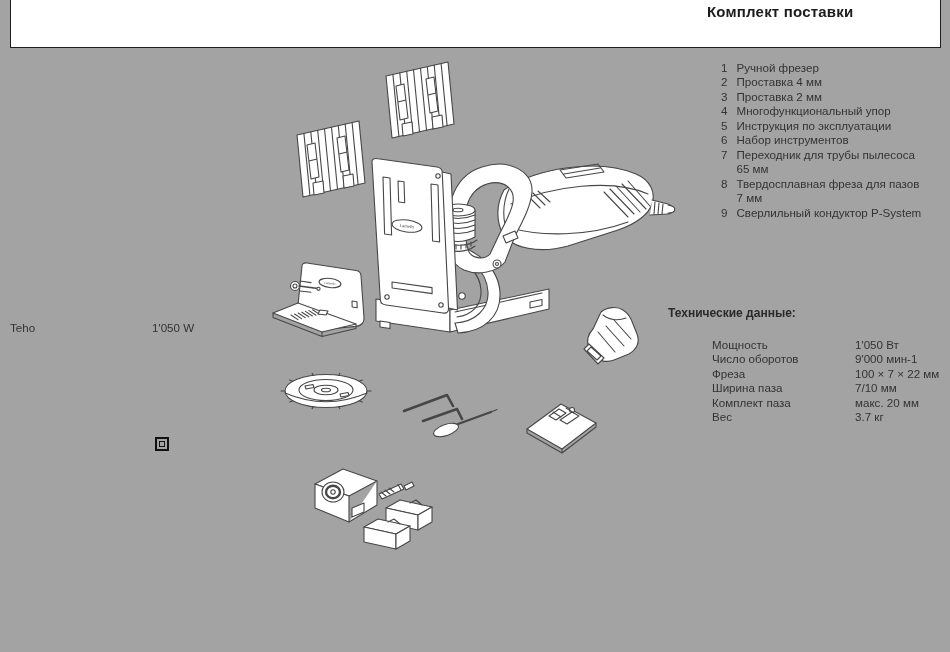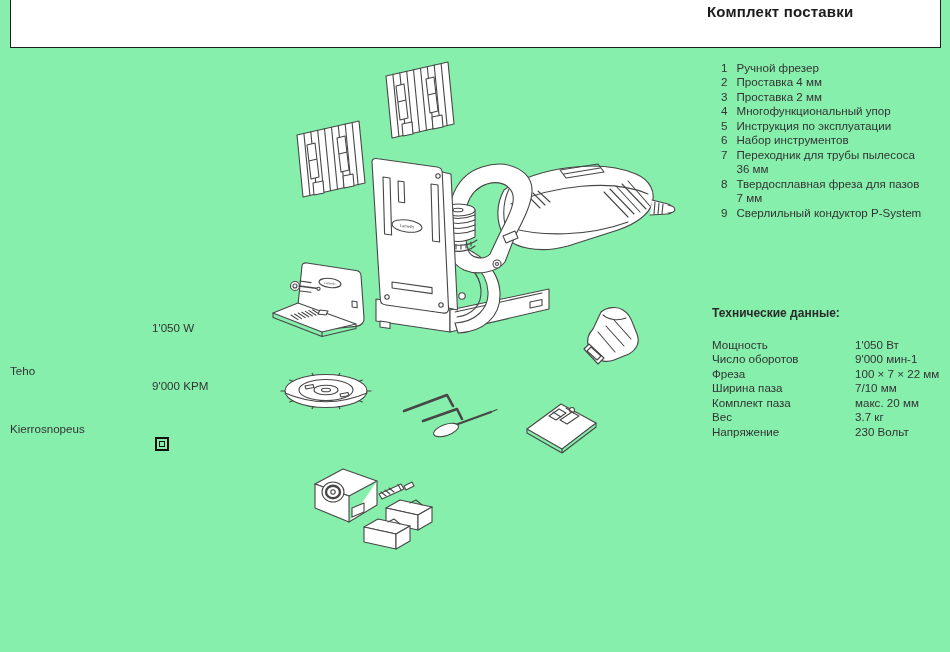--- a/index.html
+++ b/index.html
@@ -1,35 +1,35 @@
 <!DOCTYPE html>
 <html><head>
 <meta charset="utf-8">
 <style>
   html,body{margin:0;padding:0;background:#fff;}
-  .page{position:relative;width:950px;height:652px;background:#86efac;overflow:hidden;
+  .page{position:relative;width:950px;height:652px;background:#a3a3a3;overflow:hidden;
         font-family:"Liberation Sans","DejaVu Sans",sans-serif;color:#333;}
   
   .header-box{position:absolute;left:10px;top:-5px;width:929px;height:51px;
               border:1.6px solid #1f1f1f;background:#fff;}
   .header-title{position:absolute;left:707px;top:3px;font-size:15px;font-weight:bold;
                 color:#1c1c1c;letter-spacing:.2px;white-space:nowrap;}
   
   .plist{position:absolute;left:721px;top:61px;font-size:11.6px;line-height:14.45px;color:#333;}
   .prow{display:flex;white-space:nowrap;}
   .pn{width:15.5px;flex:0 0 15.5px;}
   
-  .tech-title{position:absolute;left:712px;top:306px;font-size:12px;font-weight:bold;color:#2a2a2a;white-space:nowrap;}
+  .tech-title{position:absolute;left:668px;top:306px;font-size:12px;font-weight:bold;color:#2a2a2a;white-space:nowrap;}
   .tech-table{position:absolute;left:712px;top:338px;font-size:11.6px;line-height:14.45px;color:#333;}
   .trow{display:flex;white-space:nowrap;}
   .tl{width:143px;flex:0 0 143px;}
   
   .side-specs{position:absolute;left:10px;top:320px;font-size:11.6px;line-height:15.2px;color:#333;}
   .srow{display:flex;white-space:nowrap;}
-  .sl{width:142px;flex:0 0 142px;margin-top:43px;}
+  .sl{width:142px;flex:0 0 142px;}
   
   .ins-symbol{position:absolute;left:155px;top:437px;width:10px;height:10px;
               border:2px solid #111;display:flex;align-items:center;justify-content:center;}
   .ins-inner{width:4px;height:4px;border:1.5px solid #111;}
   
   .art{position:absolute;left:0;top:0;width:950px;height:652px;}
   .art path,.art line,.art ellipse,.art circle,.art rect,.art polyline{vector-effect:none;}
 </style>
 </head>
 <body>
@@ -210,21 +210,21 @@
     <div class="prow">
         <span class="pn">6</span>
         <span class="pt">Набор инструментов</span>
       </div>
     <div class="prow">
         <span class="pn">7</span>
         <span class="pt">Переходник для трубы пылесоса</span>
       </div>
     <div class="prow">
         <span class="pn"></span>
-        <span class="pt">36 мм</span>
+        <span class="pt">65 мм</span>
       </div>
     <div class="prow">
         <span class="pn">8</span>
         <span class="pt">Твердосплавная фреза для пазов</span>
       </div>
     <div class="prow">
         <span class="pn"></span>
         <span class="pt">7 мм</span>
       </div>
     <div class="prow">
@@ -251,35 +251,27 @@
         <span class="tl">Ширина паза</span>
         <span class="tv">7/10 мм</span>
       </div>
     <div class="trow">
         <span class="tl">Комплект паза</span>
         <span class="tv">макс. 20 мм</span>
       </div>
     <div class="trow">
         <span class="tl">Вес</span>
         <span class="tv">3.7 кг</span>
-      </div>
-    <div class="trow">
-        <span class="tl">Напряжение</span>
-        <span class="tv">230 Вольт</span>
       </div>
   </div>
 
   <div class="side-specs">
     <div class="srow">
         <span class="sl">Teho</span>
         <span class="sv">1'050 W</span>
       </div>
-    <div class="srow">
-        <span class="sl">Kierrosnopeus</span>
-        <span class="sv">9'000 KPM</span>
-      </div>
   </div>
 
   <div class="ins-symbol">
     <div class="ins-inner"></div>
   </div>
 
 </div>
 
 </body></html>

